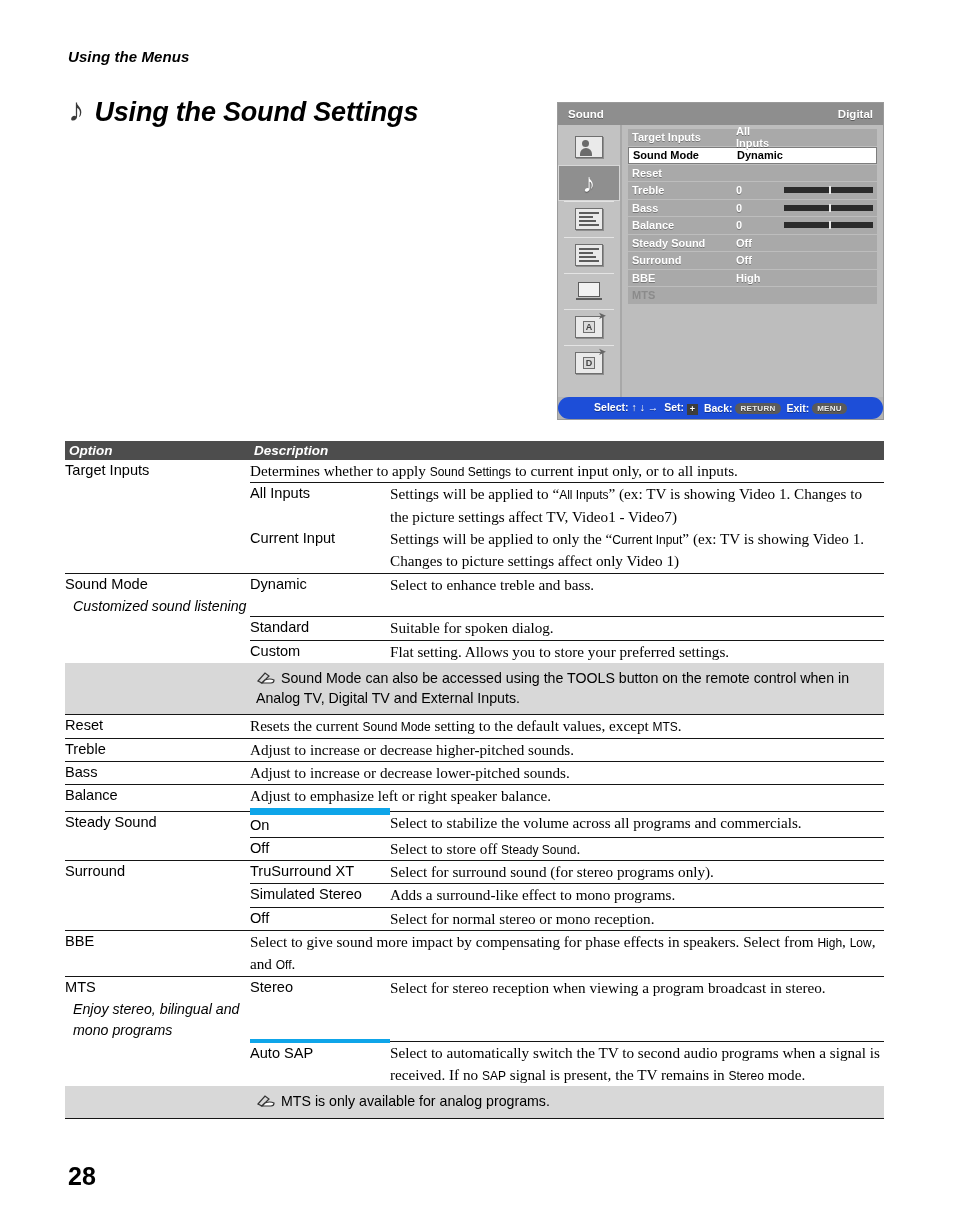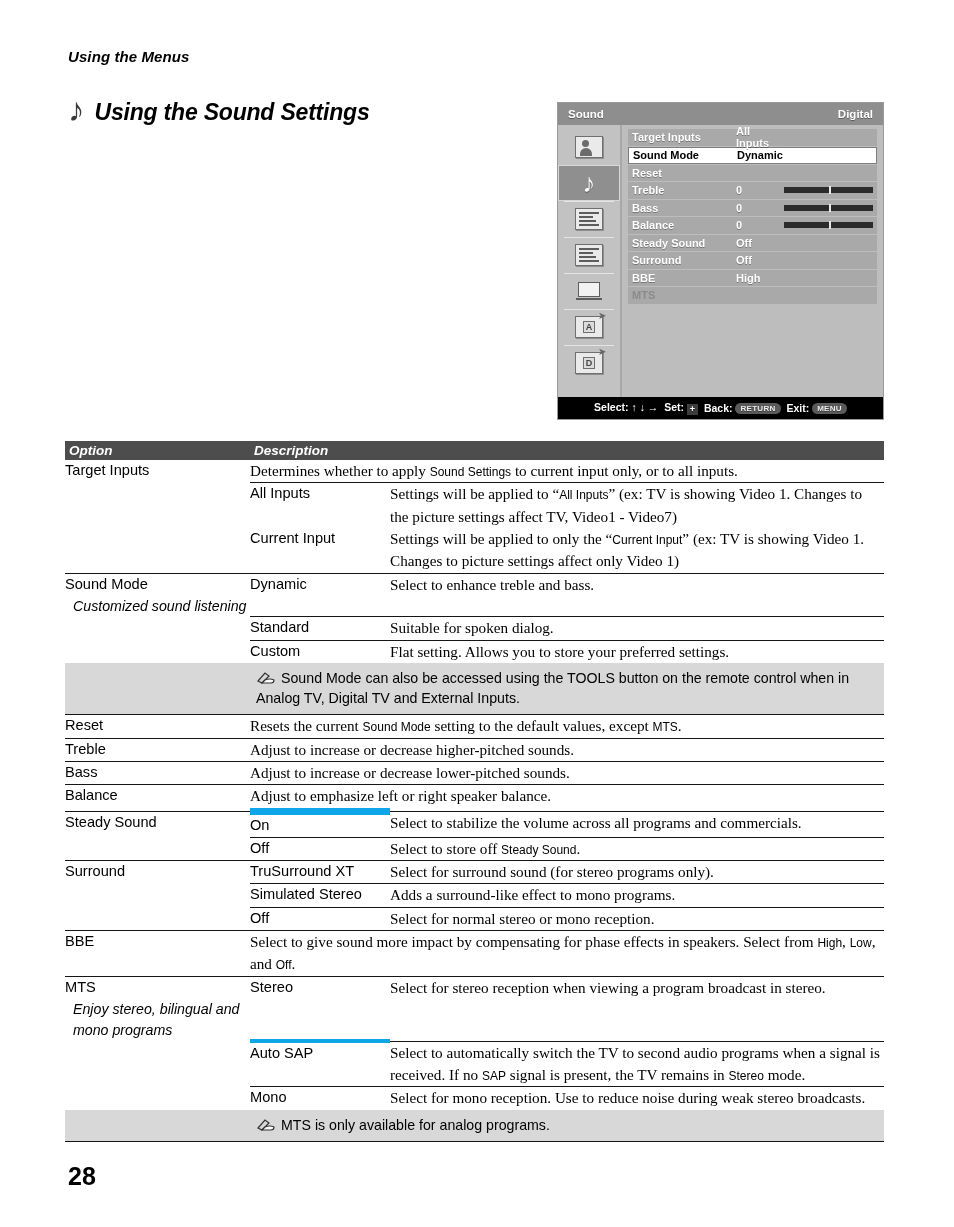--- a/index.html
+++ b/index.html
@@ -38,21 +38,21 @@
     font-size: 33px;
     line-height: 1;
     color: #3a3a3a;
     position: relative;
     top: -2px;
   }
   .page-title {
     font-family: "Liberation Sans", sans-serif;
     font-weight: bold;
     font-style: italic;
-    font-size: 23px;
+    font-size: 27px;
     letter-spacing: -0.2px;
   }
 
   
   .osd {
     position: absolute;
     left: 557px; top: 102px;
     width: 327px; height: 318px;
     background: #b4b4b4;
     font-family: "Liberation Sans", sans-serif;
@@ -190,29 +190,30 @@
     width: 100%; height: 6px; background: #2b2b2b;
   }
   .osd-row .slider .notch {
     position: absolute; left: 50%; top: -1px;
     width: 2px; height: 8px; background: #e8e8e8;
   }
   .osd-footer {
     position: absolute;
     left: 0; right: 0; bottom: 0;
     height: 22px;
-    background: #000000;
+    background: #1d4ed8;
     color: #ffffff;
     font-size: 10.5px;
     font-weight: bold;
     display: flex;
     align-items: center;
     justify-content: center;
     gap: 6px;
     text-shadow: 0 1px 0 rgba(0,0,0,.35);
+    border-radius: 11px;
   }
   .keycap {
     display: inline-block;
     background: #5a5a5a;
     color: #eaeaea;
     border-radius: 7px;
     padding: 0 5px;
     font-size: 8px;
     letter-spacing: .3px;
     line-height: 11px;
@@ -580,25 +581,20 @@
     <td class="opt-name" style="border-top:1px solid #151515">Stereo</td>
     <td class="cell" style="border-top:1px solid #151515">Select for stereo reception when viewing a program broadcast in stereo.</td>
   </tr>
 
   <tr>
     <td></td>
     <td class="opt-name" style="border-top:4px solid #0ea5e9">Auto SAP</td>
     <td class="cell" style="border-top:1px solid #151515"><span>Select to automatically switch the TV to second audio programs when a signal is received. If no </span><span class="sans-inline">SAP</span><span> signal is present, the TV remains in </span><span class="sans-inline">Stereo</span><span> mode.</span></td>
   </tr>
 
-  <tr>
-    <td></td>
-    <td class="opt-name" style="border-top:1px solid #151515">Mono</td>
-    <td class="cell" style="border-top:1px solid #151515">Select for mono reception. Use to reduce noise during weak stereo broadcasts.</td>
-  </tr>
 
   <tr class="note-row">
     <td></td>
     <td colspan="2"><span class="note-icon"><svg width="20" height="14" viewBox="0 0 20 14">
               <path d="M2 10 L9 2 L13 5 L6 12 Z" fill="none" stroke="#333" stroke-width="1.2"></path>
               <path d="M9 9 Q14 7 18 9 Q18 12 15 12 L6 12 Z" fill="#fff" stroke="#333" stroke-width="1.2"></path>
             </svg></span><span>MTS is only available for analog programs.</span></td>
   </tr>
 
   <tr>

